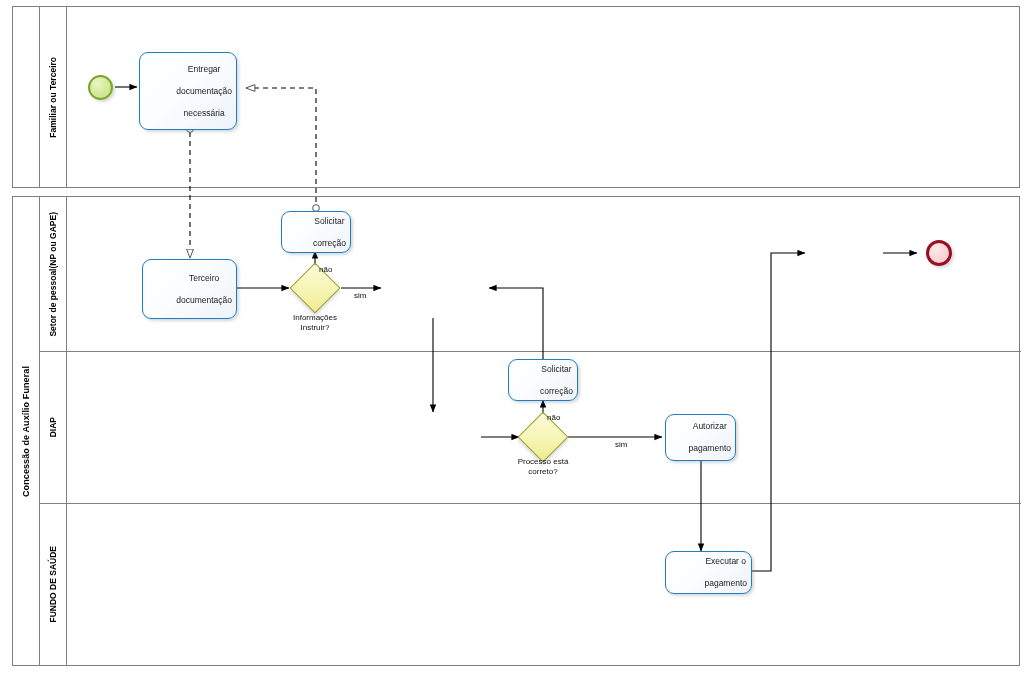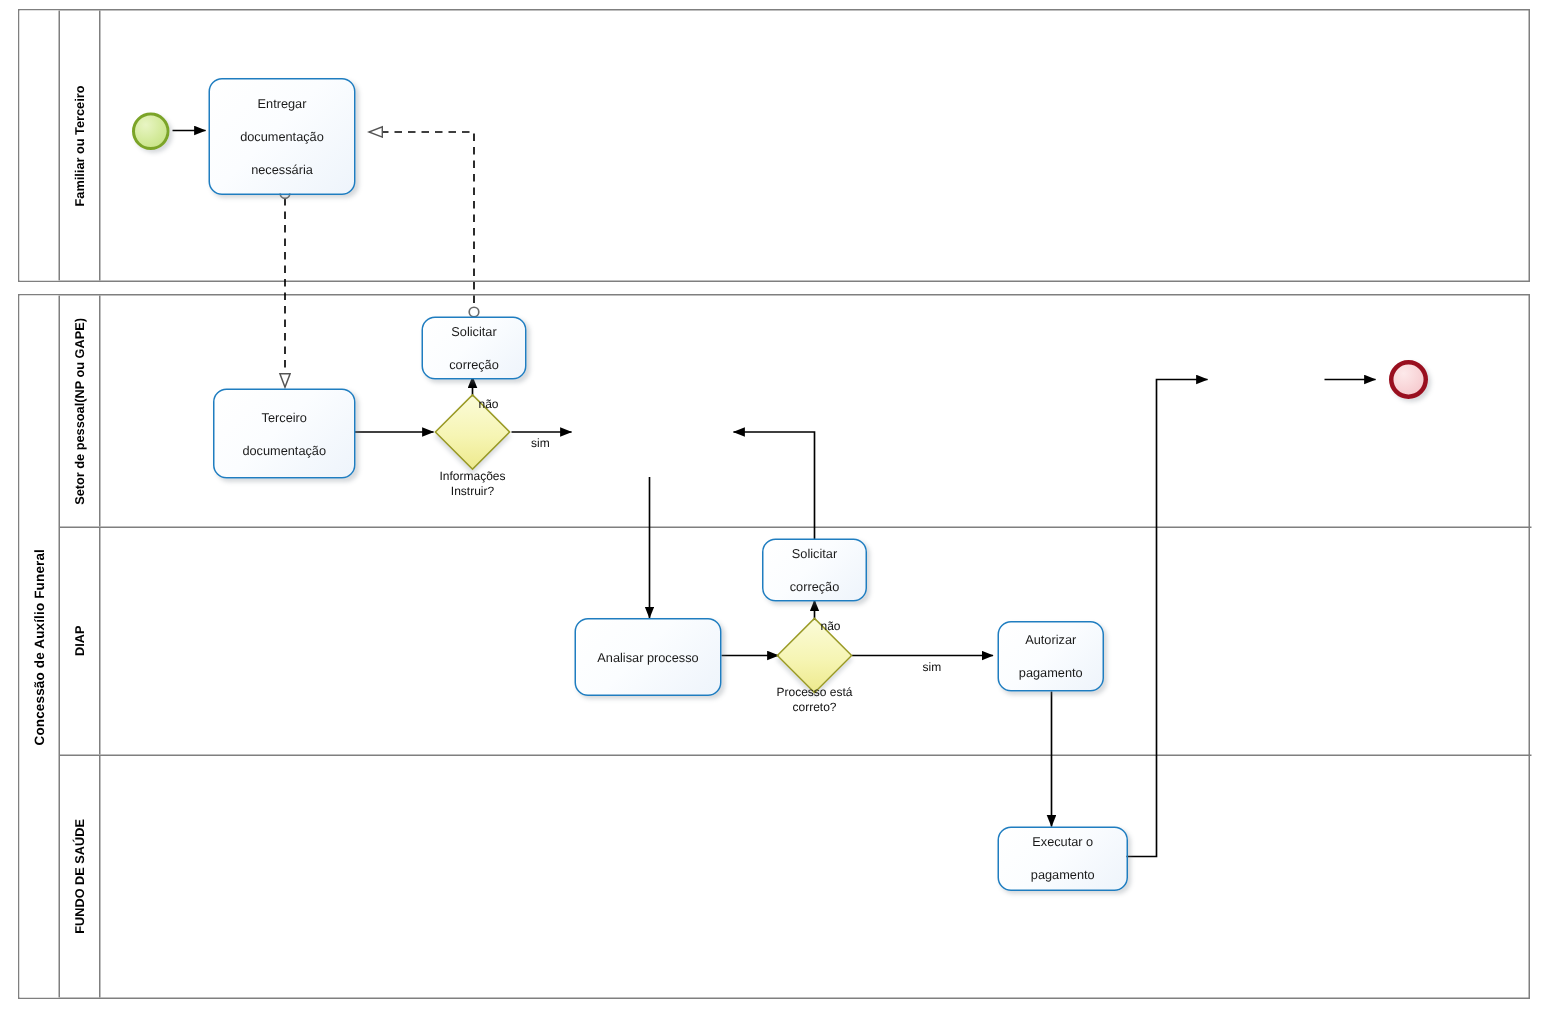--- a/index.html
+++ b/index.html
@@ -80,21 +80,21 @@
   
   .task{
     position:absolute;
     box-sizing:border-box;
     border:1.6px solid #1f7dc0;
     border-radius:9px;
     background:linear-gradient(135deg,#ffffff 0%,#fbfdff 45%,#eef4fb 100%);
     box-shadow:2px 2px 3px rgba(120,130,140,.30);
     display:flex;
     align-items:center;
-    justify-content:center;
+    justify-content:flex-end;
     text-align:center;
     padding:2px 4px;
     font-size:8.5px;
     line-height:11px;
     color:#1a1a1a;
   }
   .task span{display:block;}
   
   .event{
     position:absolute;
@@ -239,23 +239,20 @@
 
   <div class="task" style="left:281px; top:211px; width:70px; height:42px;">
     <span>
       <span>Solicitar</span><br>
       <span>correção</span>
     </span>
   </div>
 
 
 
-  <div class="task" style="left:383px; top:412px; width:98px; height:52px;">
-    <span>Analisar processo</span>
-  </div>
 
   <div class="task" style="left:508px; top:359px; width:70px; height:42px;">
     <span>
       <span>Solicitar</span><br>
       <span>correção</span>
     </span>
   </div>
 
   <div class="task" style="left:665px; top:414px; width:71px; height:47px;">
     <span>

